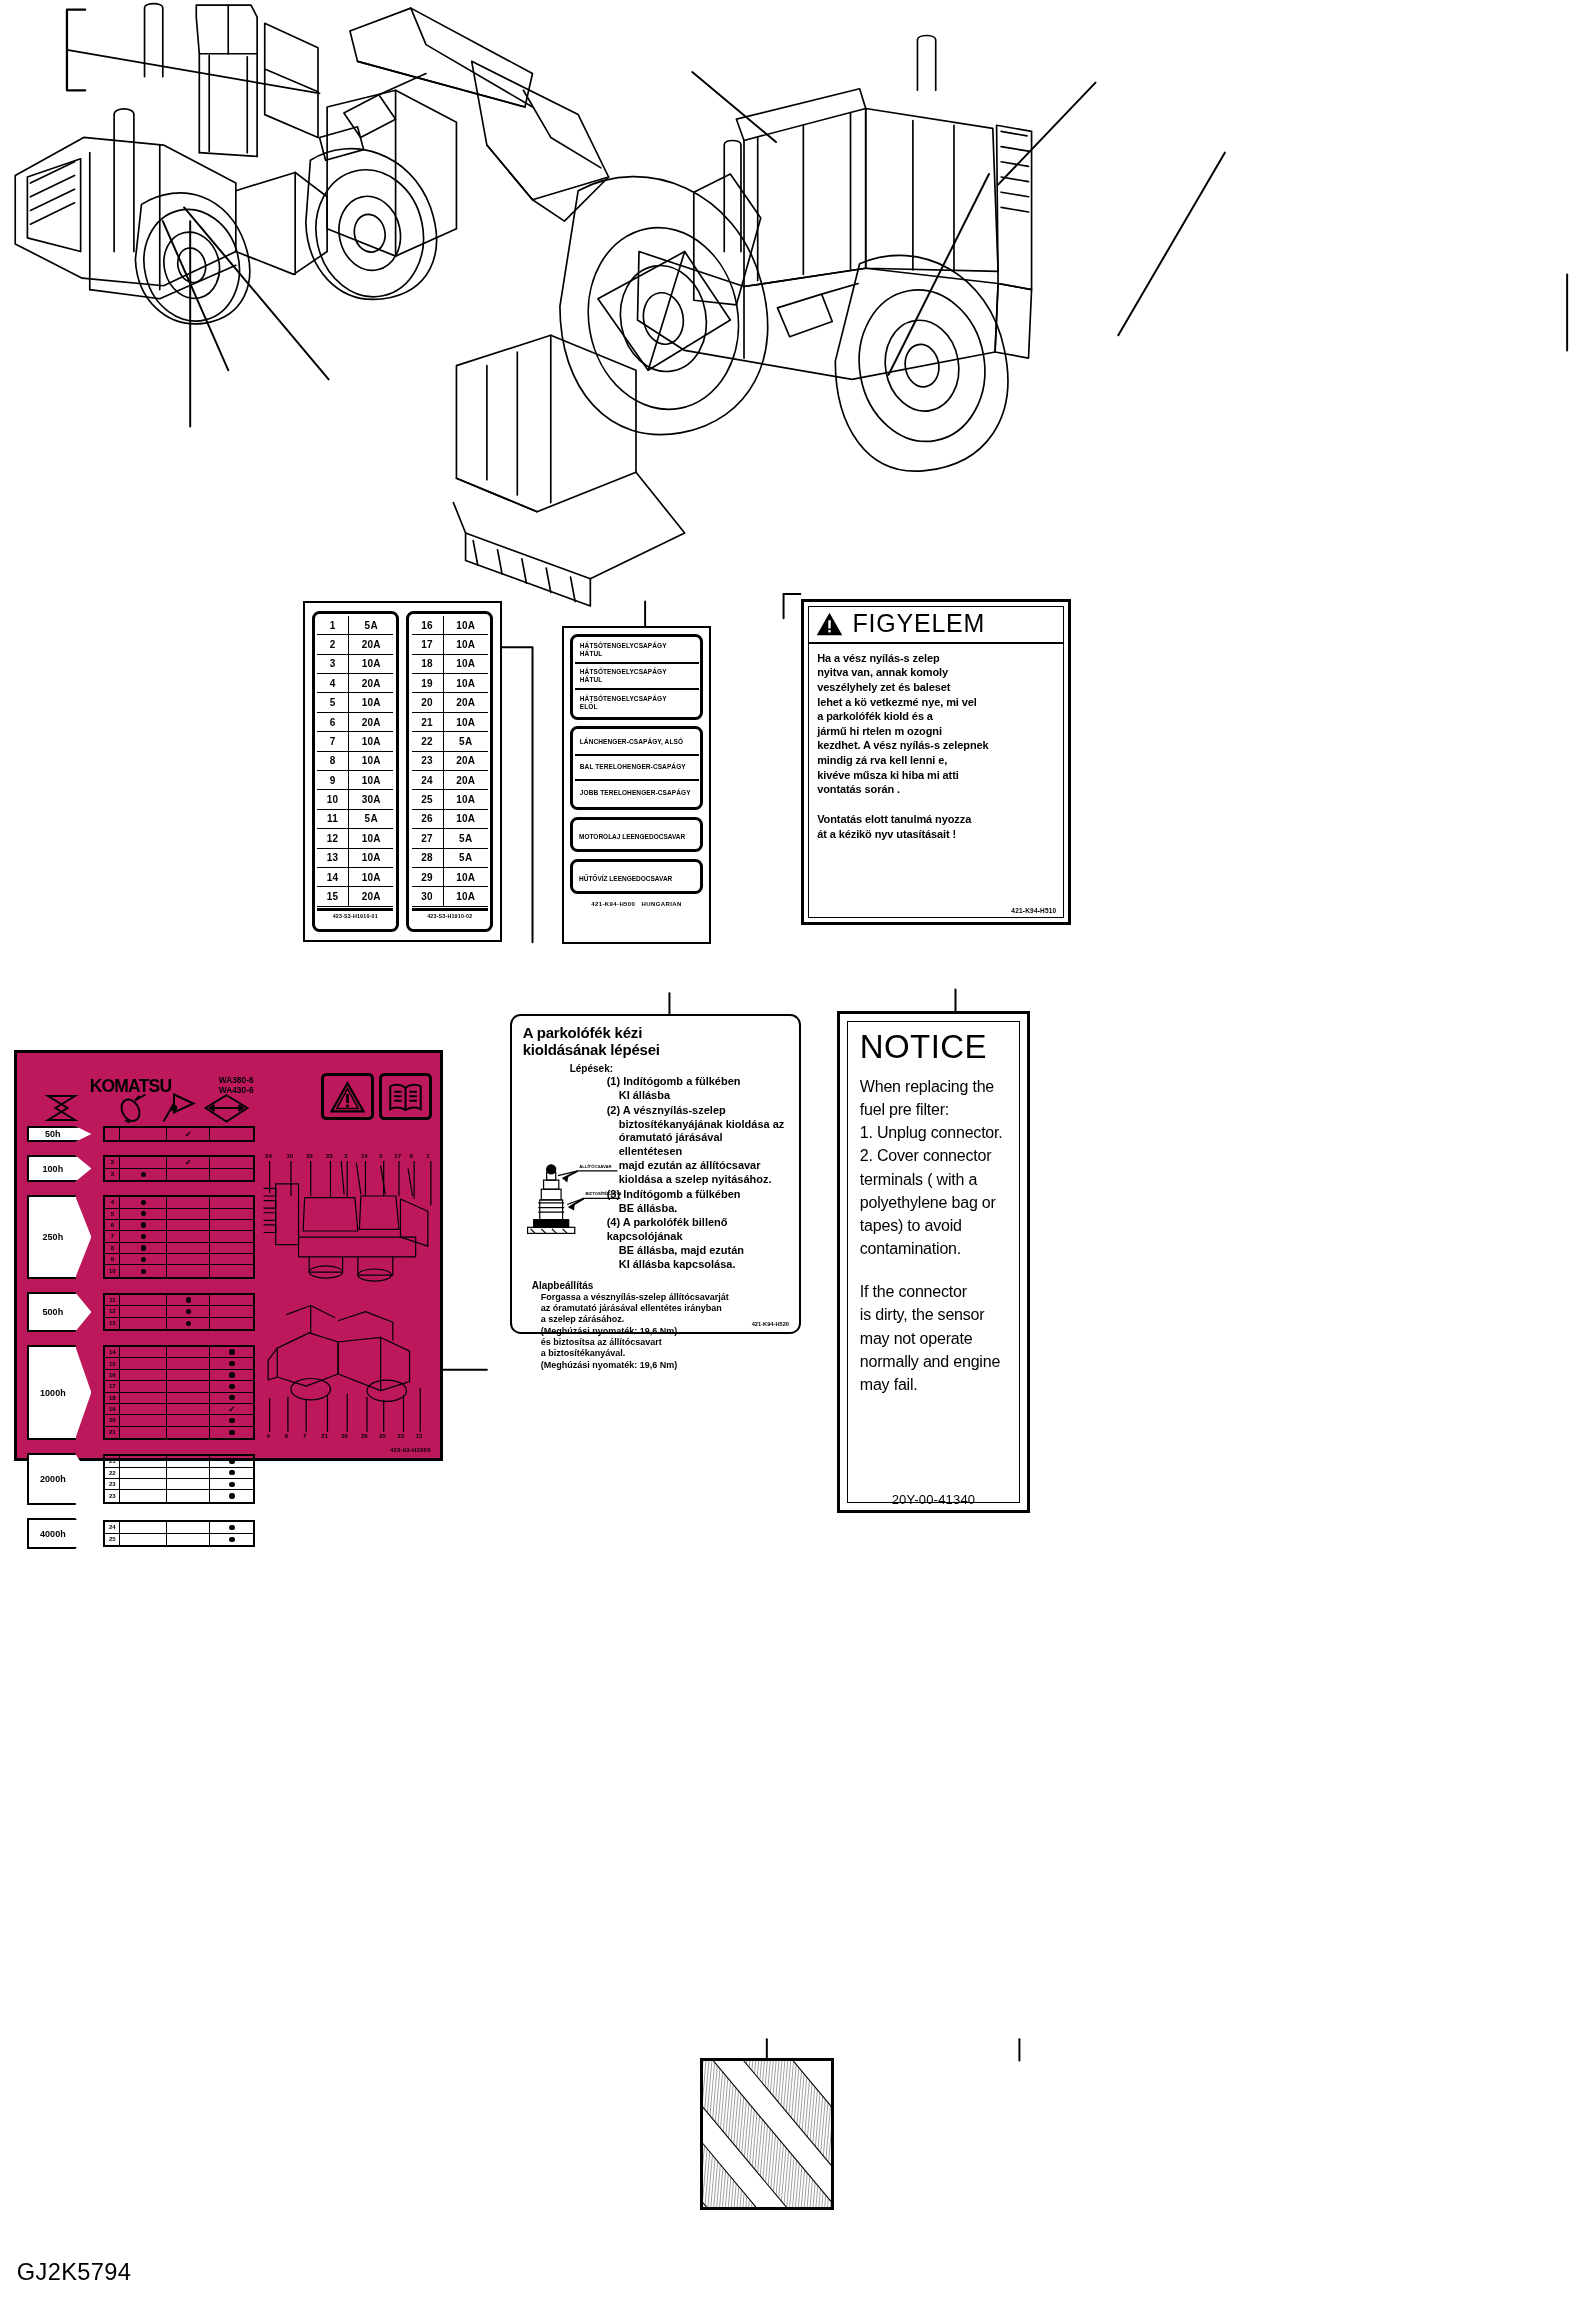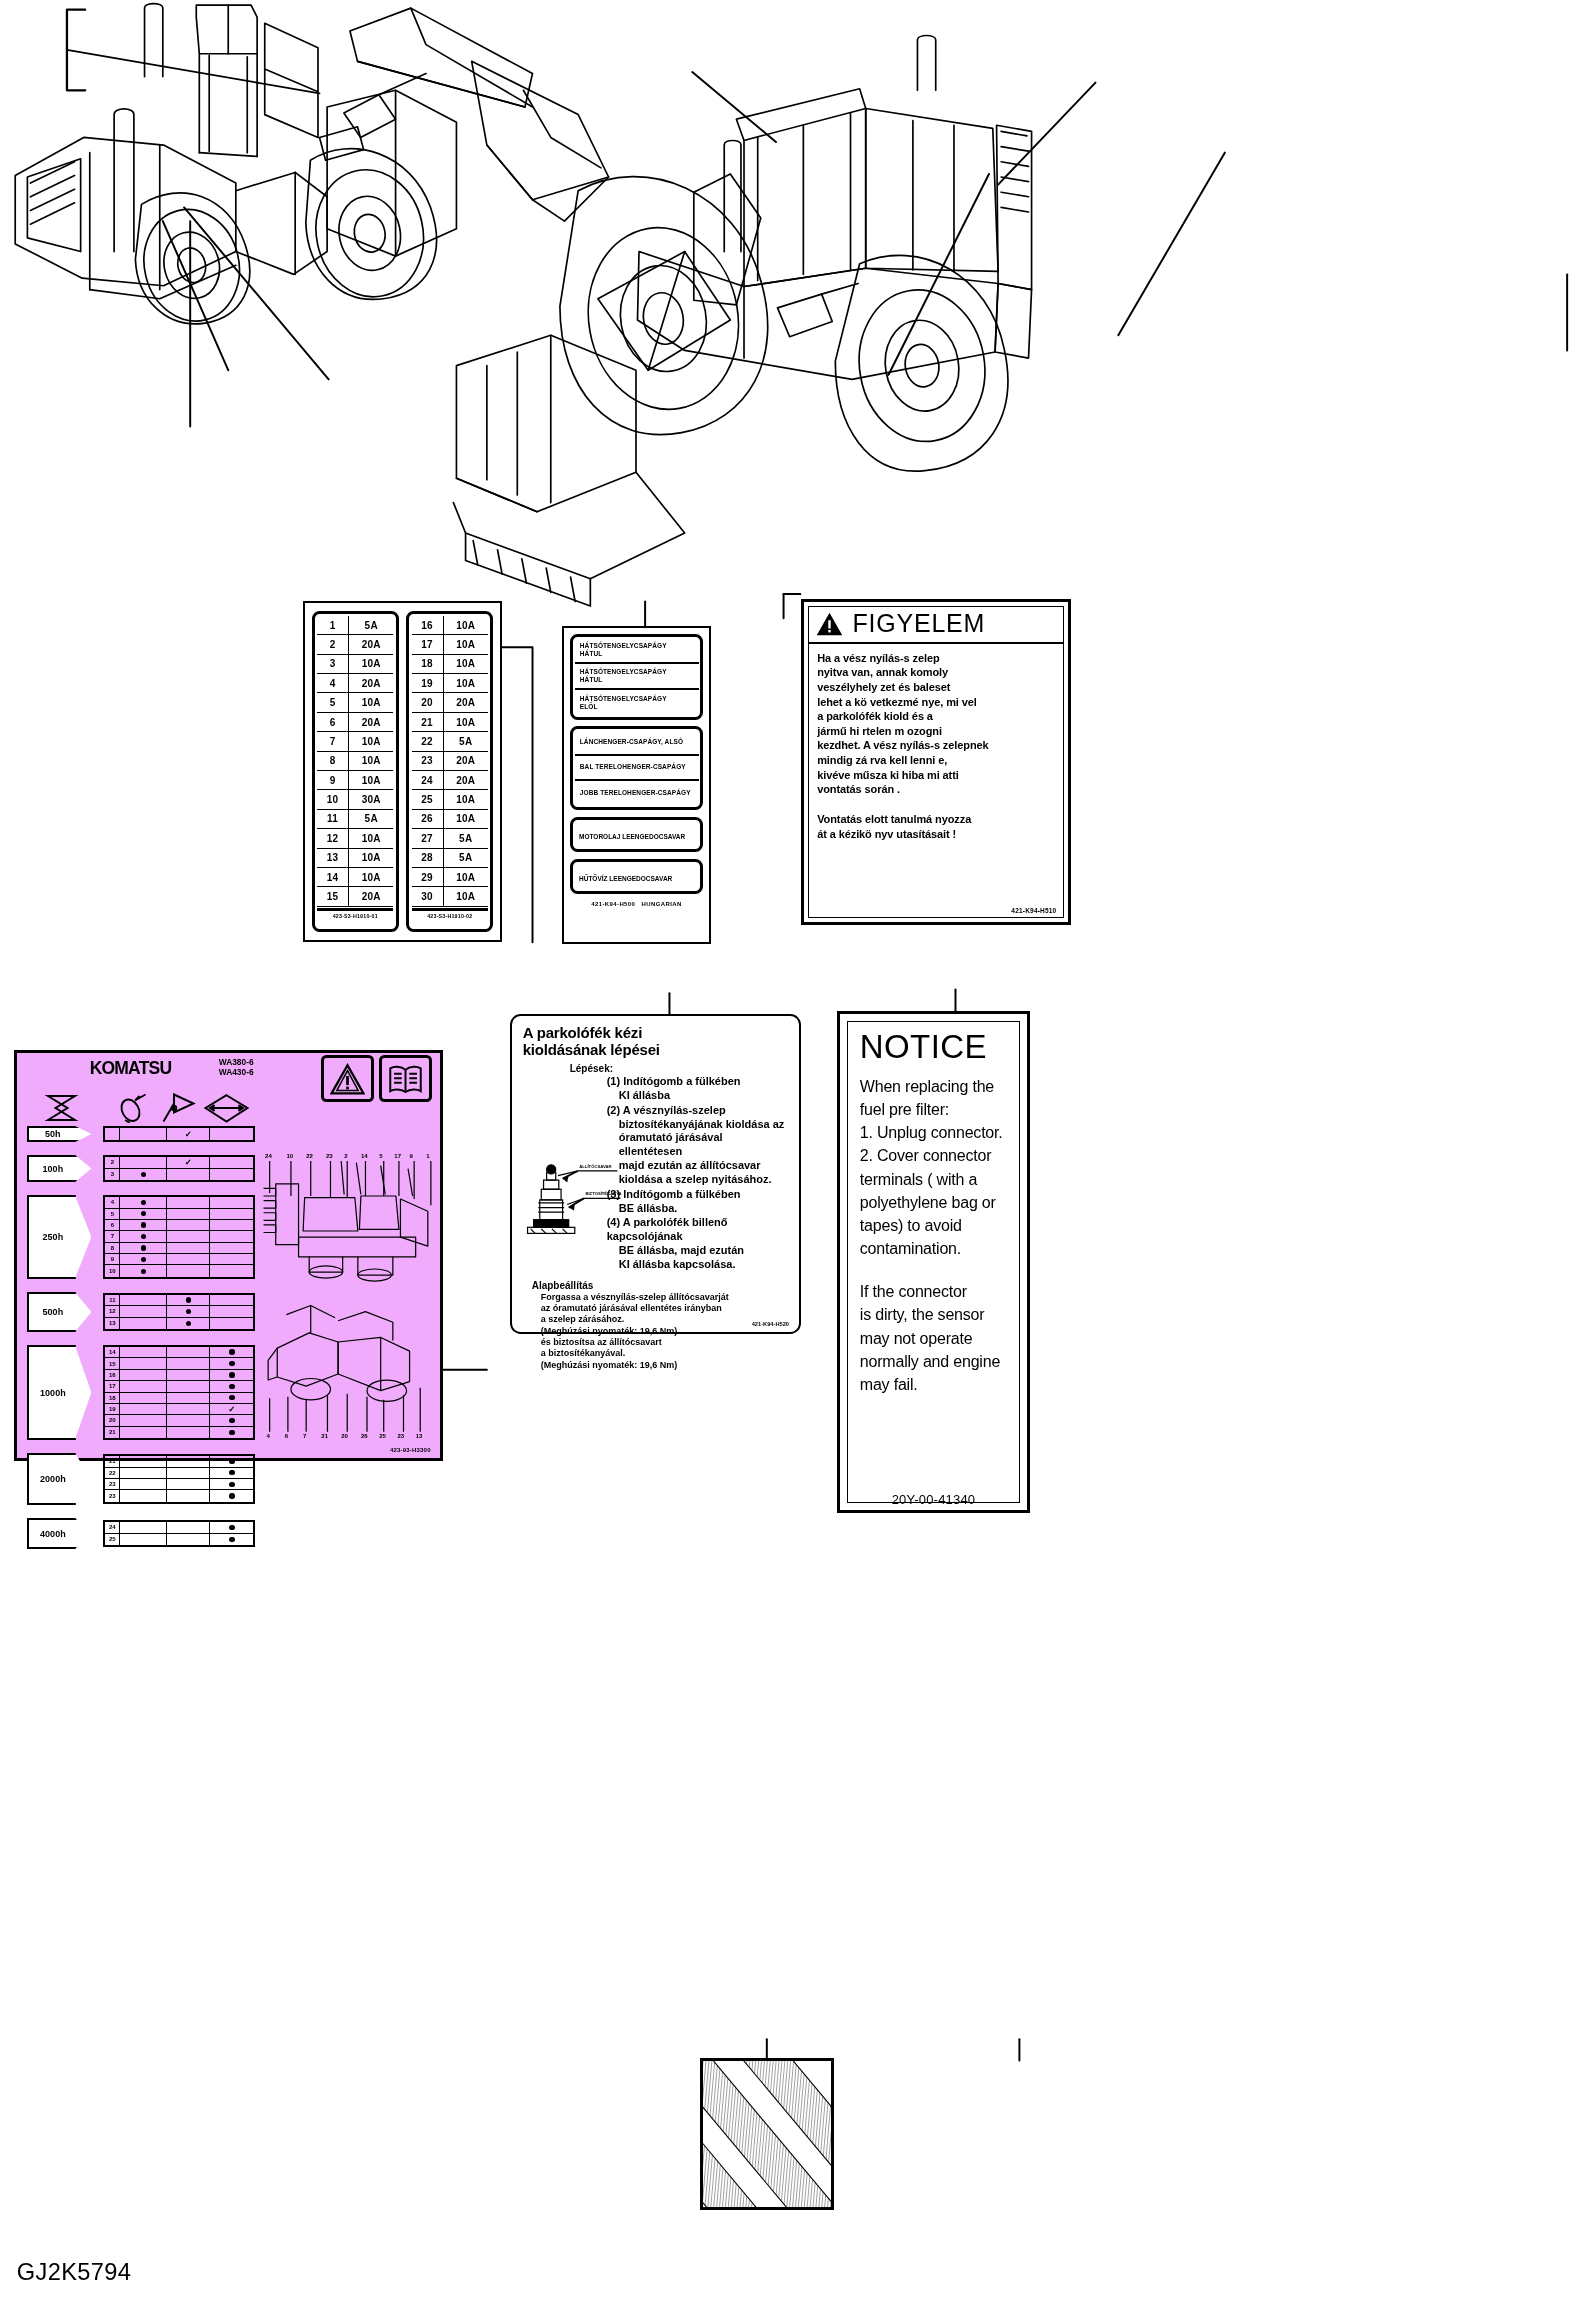--- a/index.html
+++ b/index.html
@@ -115,21 +115,21 @@
   .notice-inner p { margin: 0; font-size: 16px; line-height: 1.45; letter-spacing: -0.2px; }
   .notice-inner p.gap { margin-top: 20px; }
   .notice-pn {
     position: absolute; left: 0; right: 0; bottom: -4.6px; text-align: center;
     font-size: 13px; letter-spacing: 0.2px;
   }
 
   
   #lube-panel {
     left: 13.7px; top: 1050px; width: 429px; height: 411px;
-    border: 3.8px solid #000; background: #f0abfc; padding: 2px 6px;
+    border: 3.8px solid #000; background: #be185d; padding: 20px 6px;
   }
   .lube-head { display: flex; align-items: flex-start; height: 35px; position: relative; }
   .lube-brand {
     position: absolute; left: 67px; top: 3px;
     font-size: 17.5px; font-weight: bold; letter-spacing: -0.8px;
     font-family: "Liberation Sans", sans-serif;
   }
   .lube-models { position: absolute; left: 196px; top: 1.5px; font-size: 8.4px; font-weight: bold; line-height: 1.25; }
   .lube-badges { position: absolute; right: 1.5px; top: 0px; display: flex; gap: 5.3px; }
   .badge { width: 53px; height: 47px; border: 3px solid #000; border-radius: 5.3px; display: flex; align-items: center; justify-content: center; }

